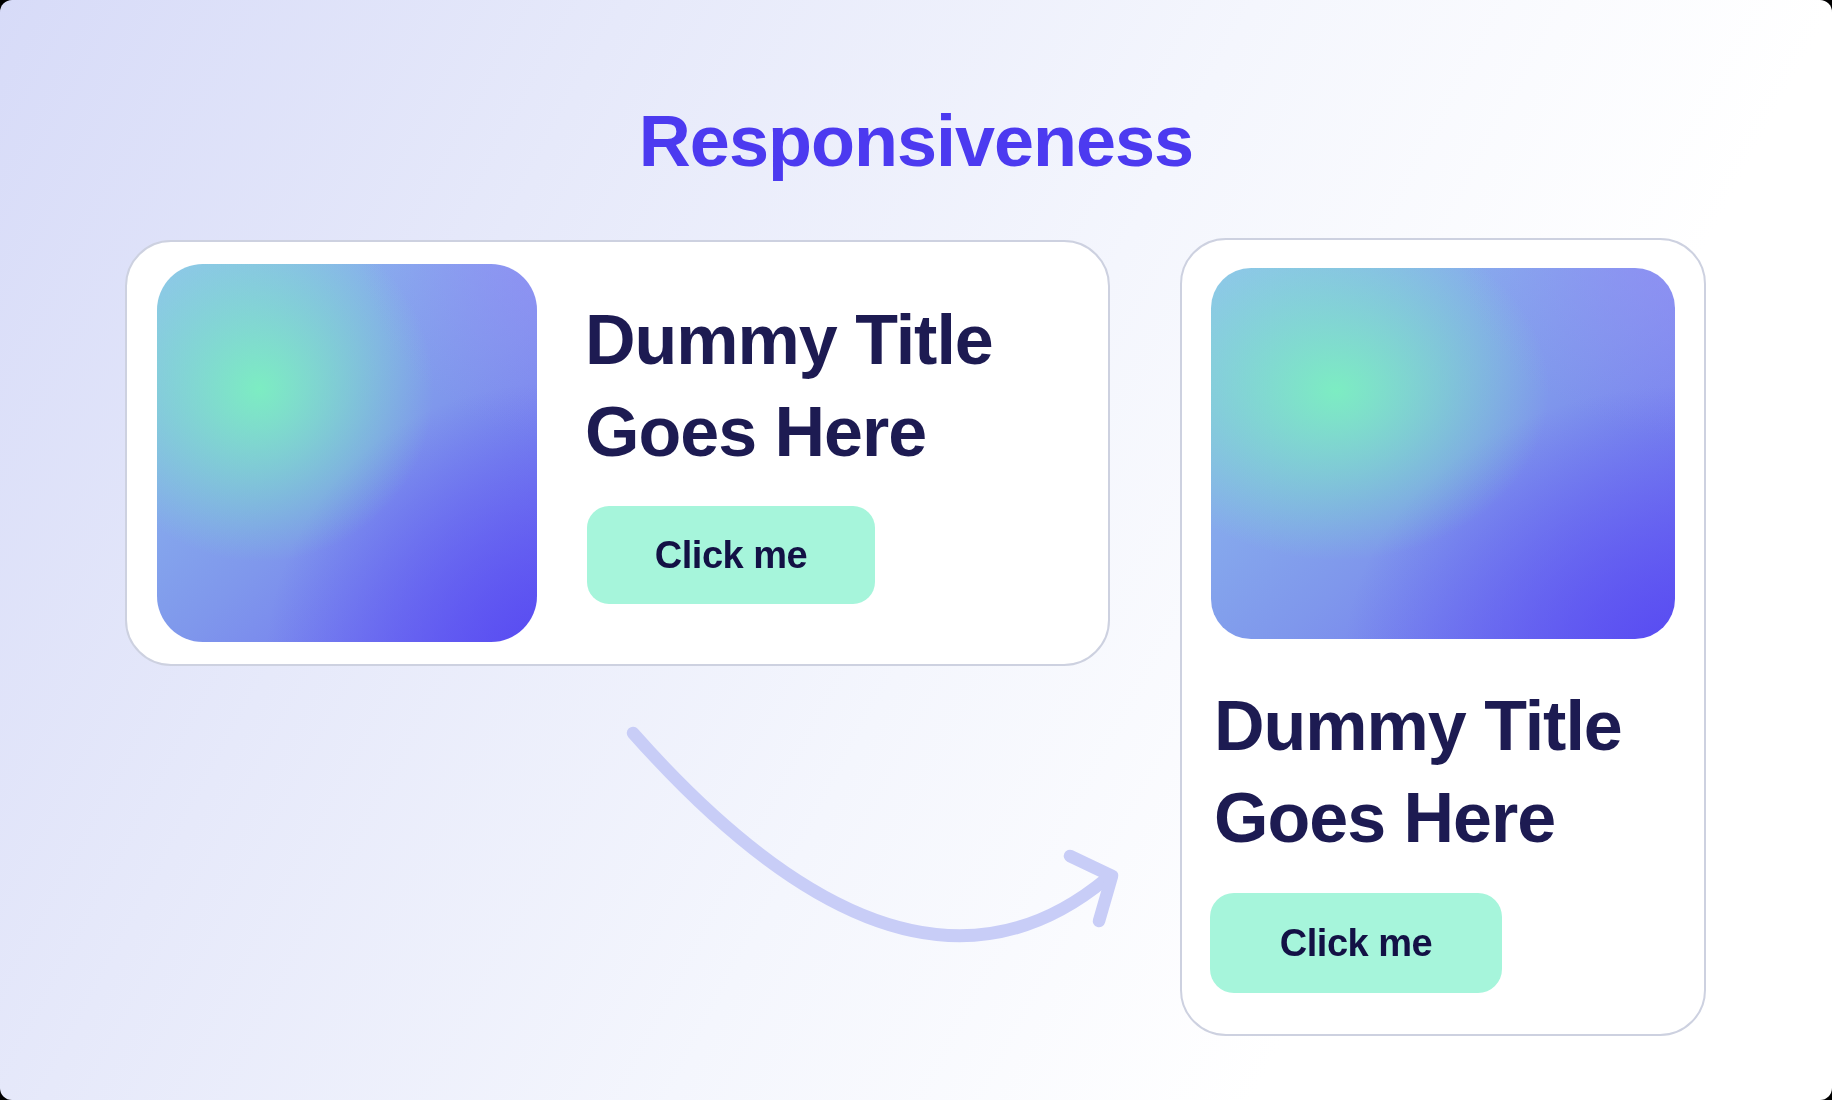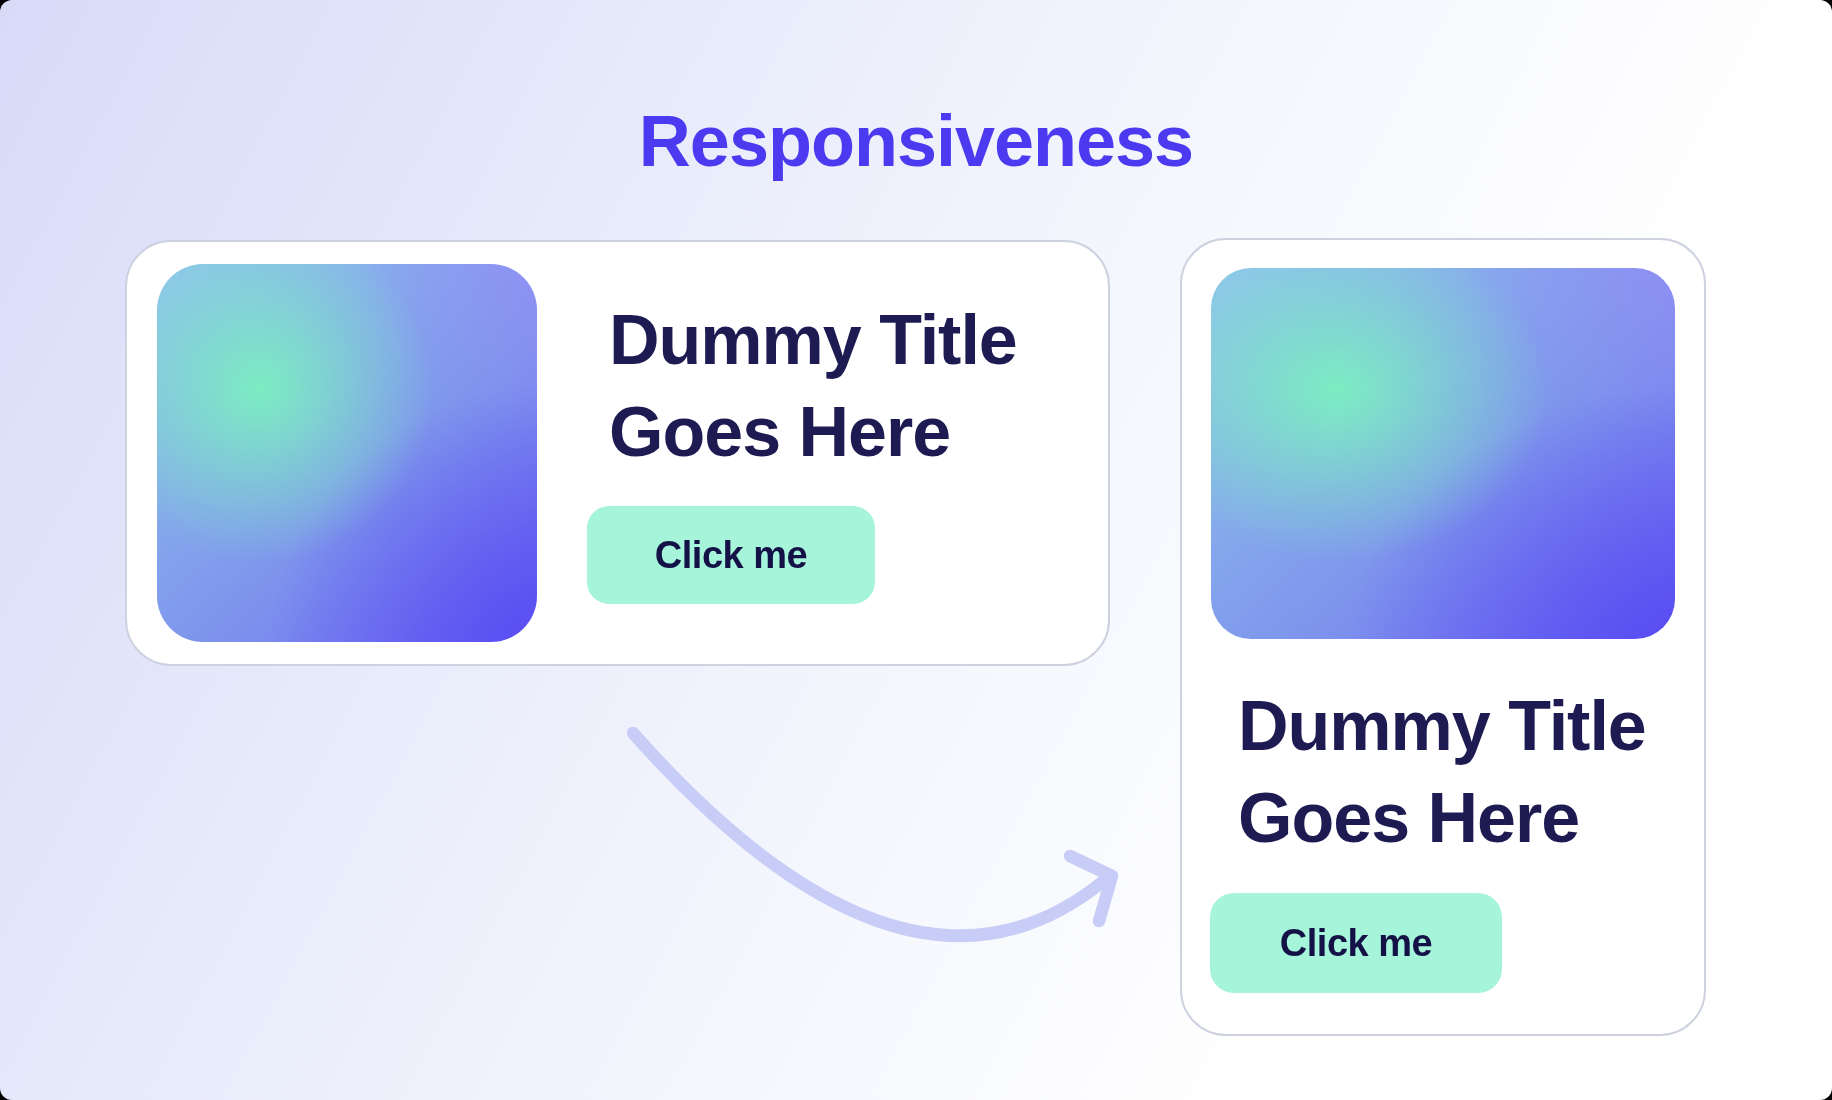--- a/index.html
+++ b/index.html
@@ -41,21 +41,21 @@
       linear-gradient(138deg,#90c4ed 0%,#7f97ec 55%,#6e68f2 100%);
   }
   .thumb-h{left:30px;top:22px;width:380px;height:378px;border-radius:46px;}
   .thumb-v{left:29px;top:28px;width:464px;height:371px;border-radius:40px;}
   .card-title{
     position:absolute;margin:0;
     font-size:70px;line-height:92px;font-weight:700;
     letter-spacing:-1px;
     color:var(--card-title-color,#1d1b52);
   }
-  .card-title .line{display:block;margin-left:24px;}
+  .card-title .line{display:block;}
   .card-h .card-title{left:458px;top:52px;}
   .card-v .card-title{left:32px;top:440px;}
   .btn{
     position:absolute;border:none;cursor:pointer;
     background:var(--button-bg,#a6f5db);
     color:var(--button-text,#131145);
     font-family:inherit;font-weight:700;font-size:38px;
     letter-spacing:-0.5px;
     border-radius:22px;
     display:flex;align-items:center;justify-content:center;

